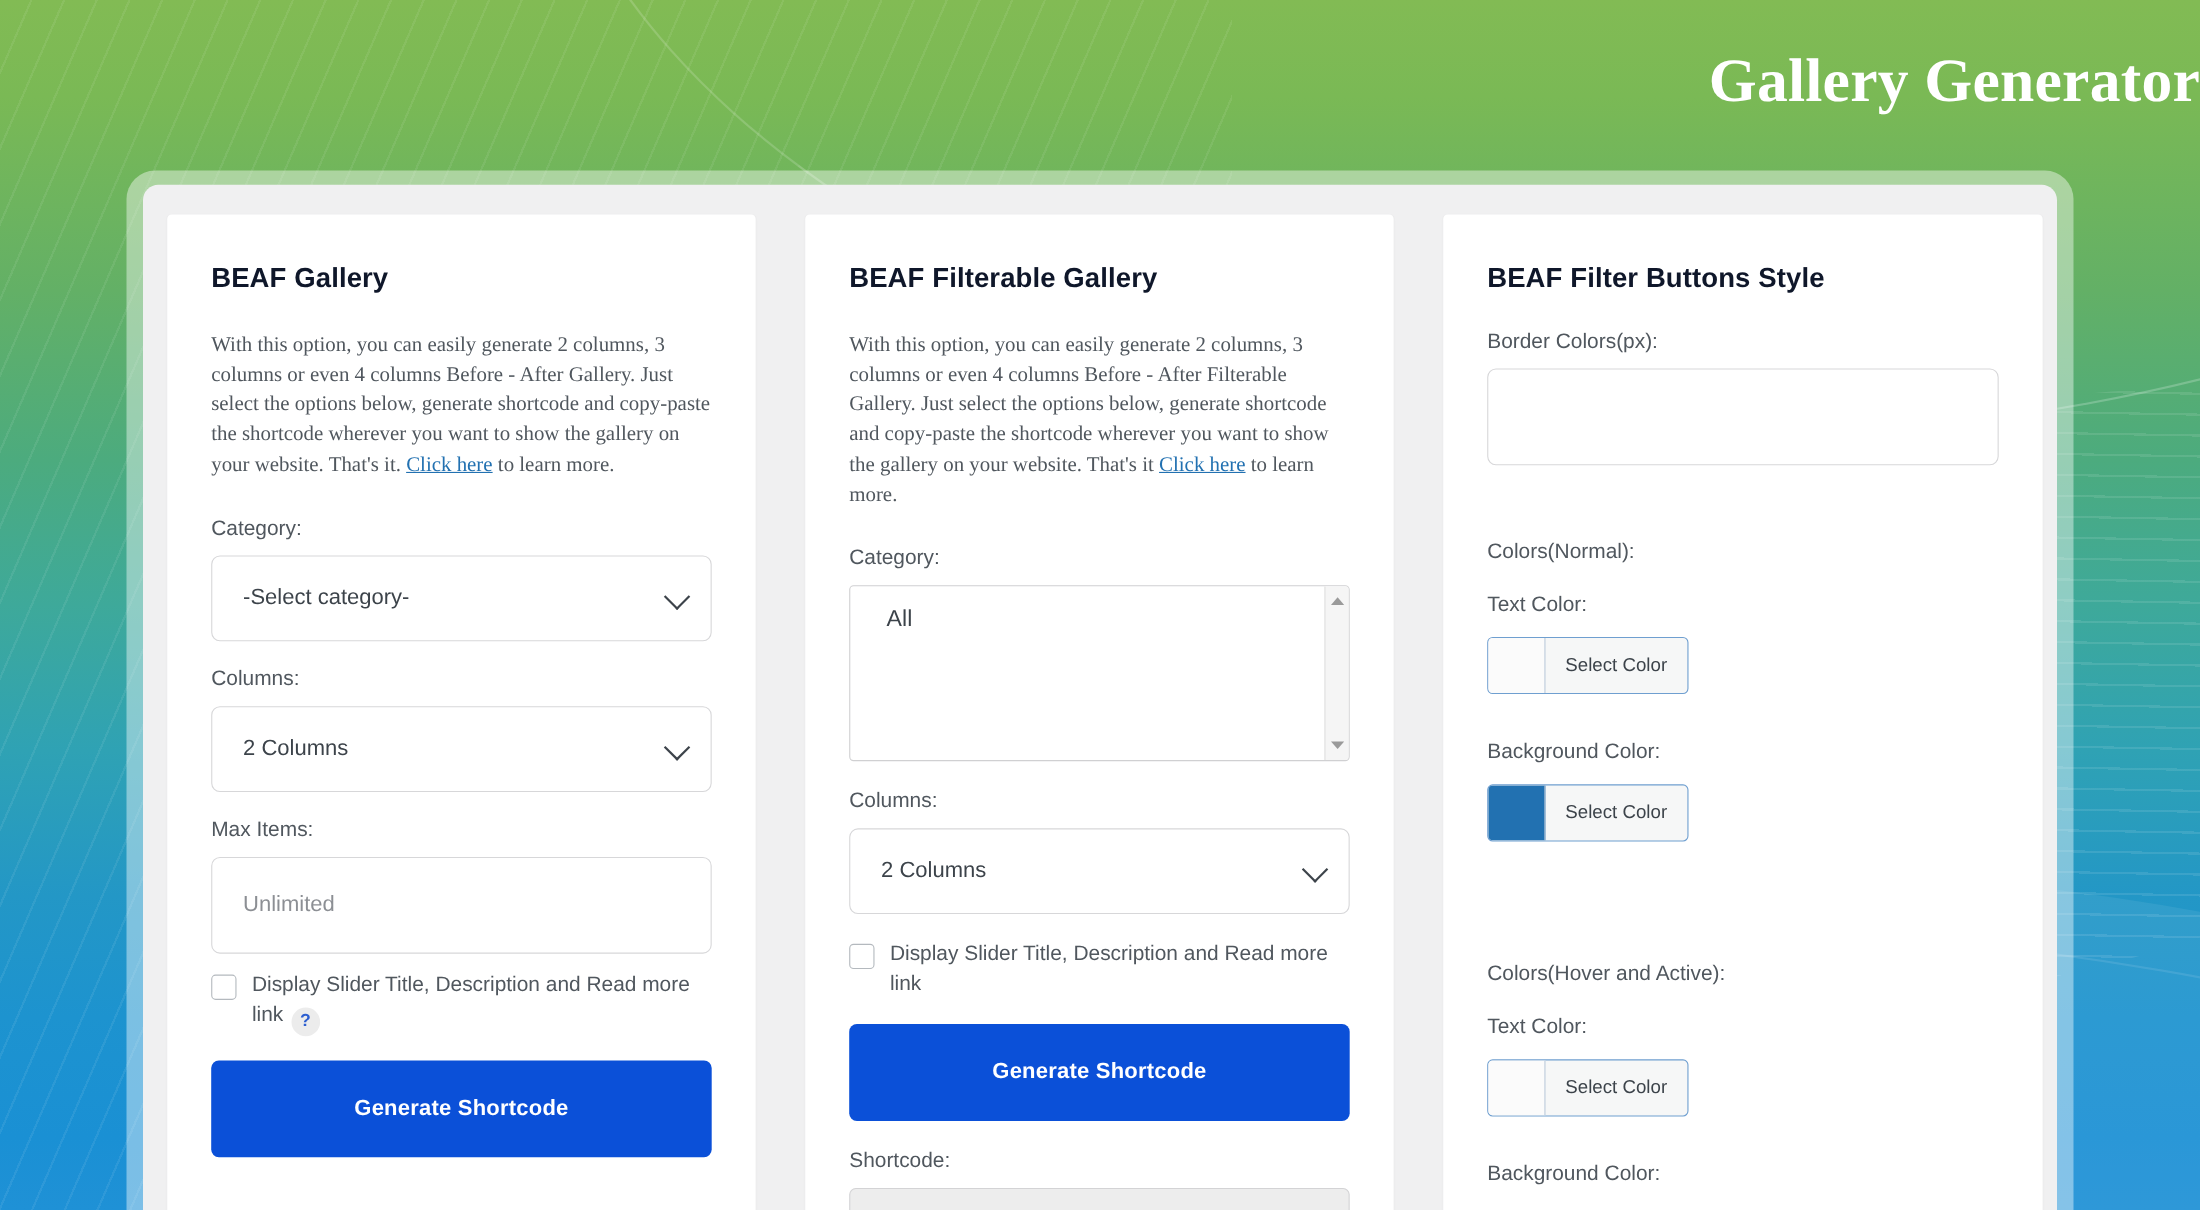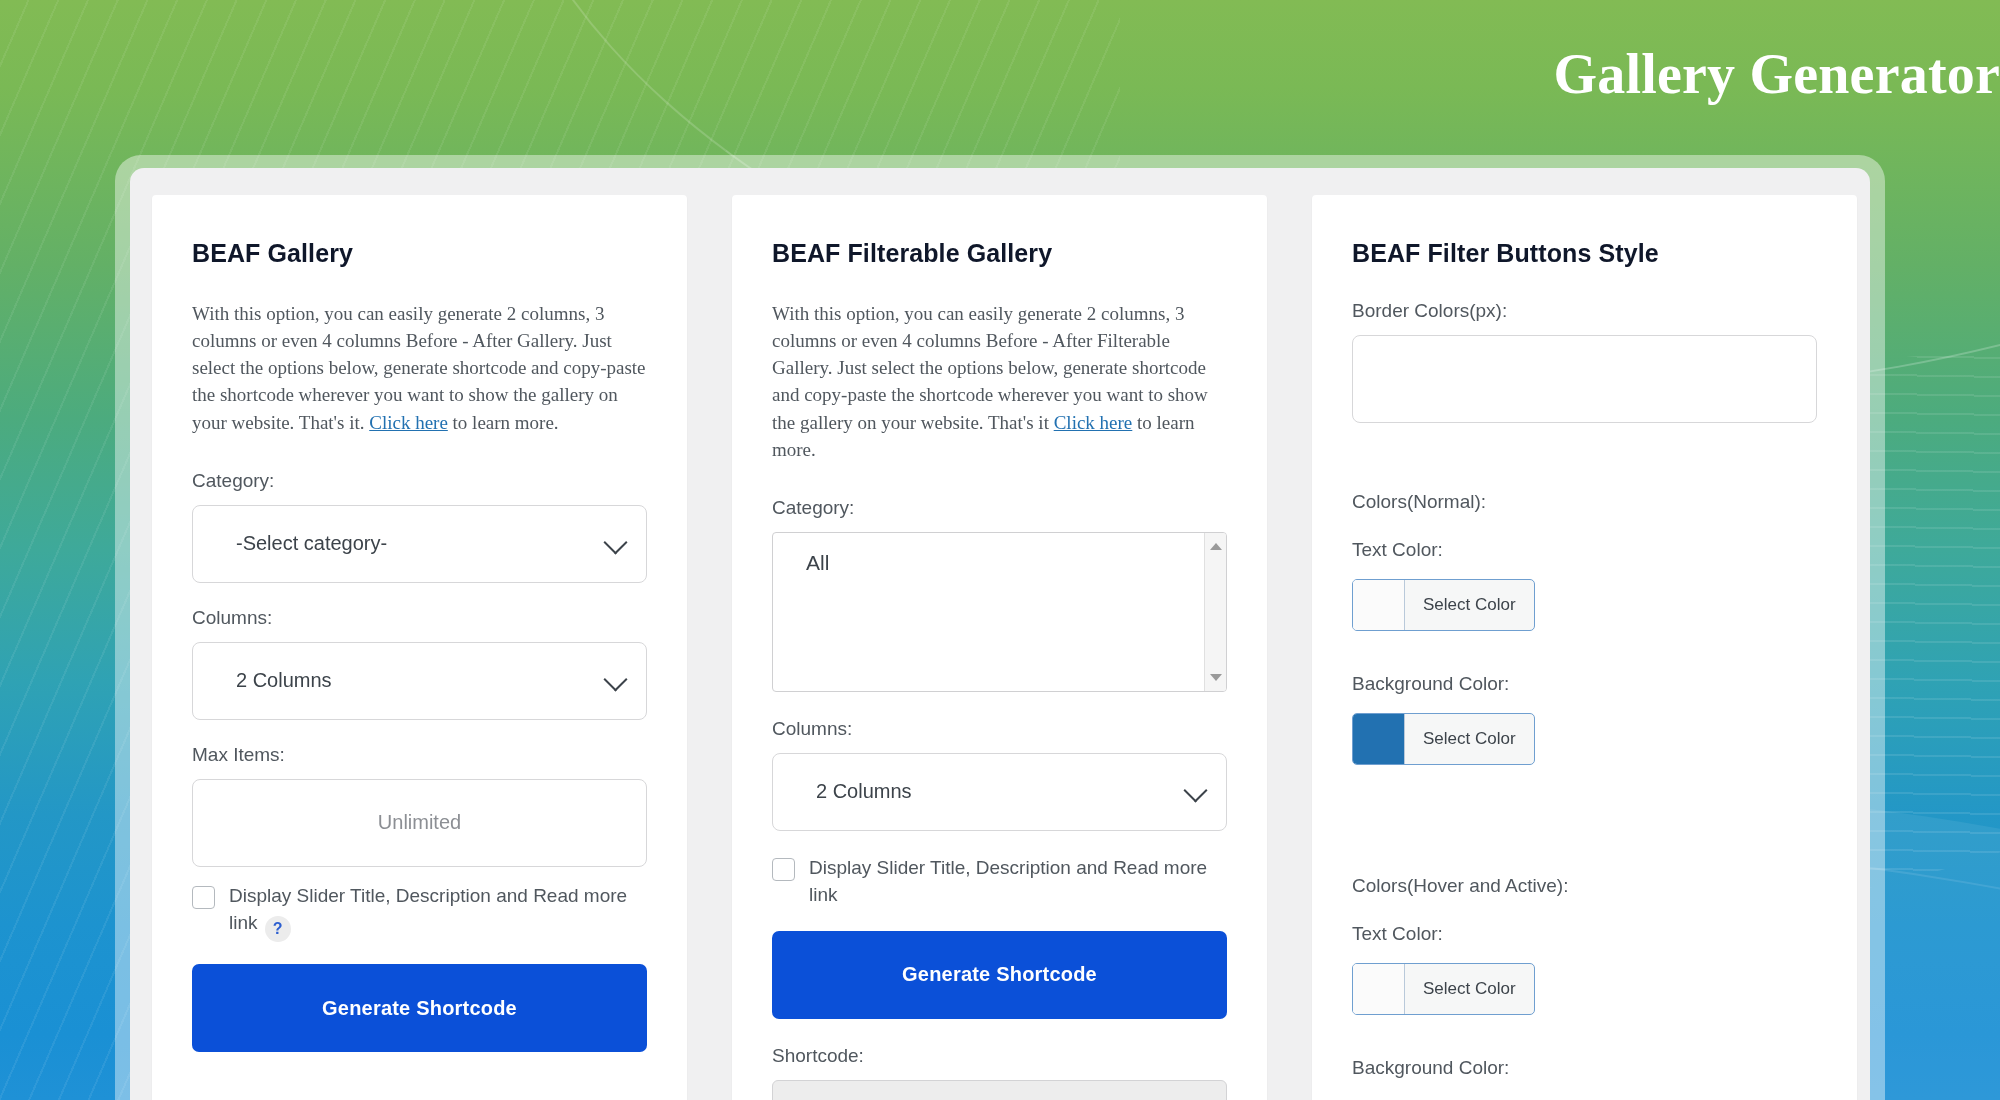--- a/index.html
+++ b/index.html
@@ -176,21 +176,21 @@
   
   .select-box {
     position: relative;
     width: 100%;
     height: 78px;
     border: 1px solid #d7d7d9;
     border-radius: 8px;
     background: #fff;
     display: flex;
     align-items: center;
-    padding: 0 46px 0 43px;
+    padding: 0 46px 0 28px;
     font-size: 20px;
     color: #3c434a;
     margin-bottom: 24px;
   }
   .select-box .chev {
     position: absolute;
     right: 22px;
     top: 50%;
     width: 17px;
     height: 17px;
@@ -208,21 +208,21 @@
     border-radius: 8px;
     background: #fff;
     padding: 0 28px;
     font-size: 20px;
     font-family: "Liberation Sans", sans-serif;
     color: #3c434a;
     margin-bottom: 24px;
     display: block;
   }
   .text-input::placeholder { color: #8c8f94; }
-  .text-input.tall { height: 88px; margin-bottom: 0; text-align: center; }
+  .text-input.tall { height: 88px; margin-bottom: 0; }
 
   
   .listbox {
     position: relative;
     width: 100%;
     height: 160px;
     border: 1px solid #d0d0d2;
     border-radius: 4px;
     background: #fff;
     margin-bottom: 26px;

